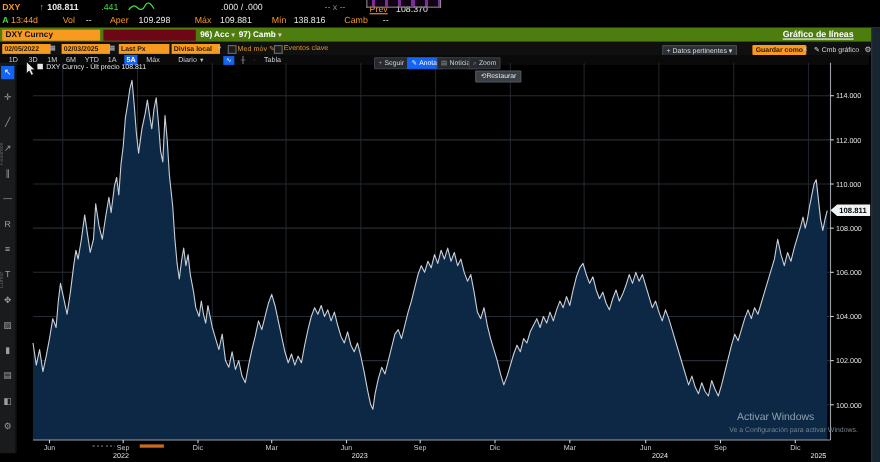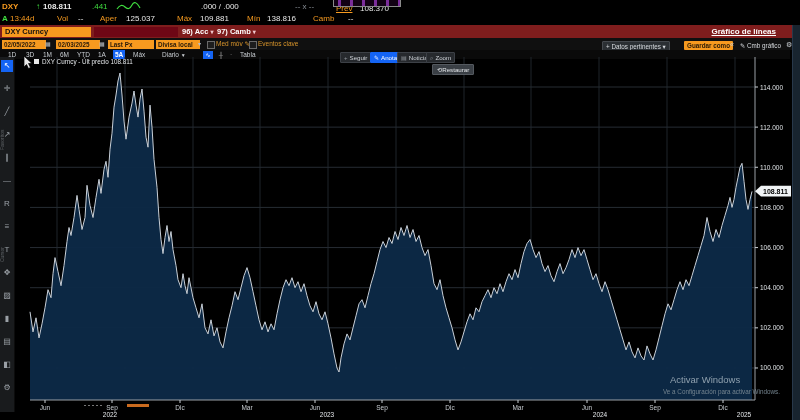--- a/index.html
+++ b/index.html
@@ -6,21 +6,21 @@
   #app{position:relative;width:800px;height:420px;background:#000;overflow:hidden;
        font-family:"Liberation Sans",sans-serif;-webkit-font-smoothing:antialiased;}
   .r{position:absolute;white-space:nowrap;}
   .amber{color:#f79a1f;}
   .white{color:#e8e8e8;}
   .green{color:#3fdc3f;}
   .gray{color:#8a9097;}
   .fz8{font-size:8px;line-height:11px;}
   .bold{font-weight:bold;}
   
-  #menubar{position:absolute;left:0;top:25px;width:800px;height:13px;background:#7f1d1d;}
+  #menubar{position:absolute;left:0;top:25px;width:800px;height:13px;background:#4d7c0f;}
   .ticker-field{position:absolute;left:2px;top:1.5px;width:86px;height:10px;background:#f79a1f;
       color:#111;font-size:7.5px;font-weight:bold;line-height:10px;padding-left:3px;}
   .cmd-inset{position:absolute;left:94px;top:1.5px;width:84px;height:10px;background:#6e0715;}
   .menu-item{position:absolute;top:2px;color:#fff;font-size:7.5px;font-weight:bold;}
   .menu-item .caret{color:#f2c9ce;font-size:6px;}
   #menu-title{position:absolute;right:24px;top:2px;color:#fff;font-size:8px;font-weight:bold;text-decoration:underline;}
   
   #fieldsrow{position:absolute;left:0;top:38px;width:800px;height:12px;background:#101010;}
   .ofield{position:absolute;top:1.5px;height:9px;background:#f79a1f;color:#26190a;
       font-size:6.3px;line-height:9px;padding:0 2px;font-weight:bold;}
@@ -85,21 +85,21 @@
     <span class="r white" style="left:360px;top:3px;">108.370</span>
     <div id="popupbox"></div>
   </div>
 
   <div class="r fz8" style="left:0;top:12px;width:800px;height:13px;">
     <span class="r green bold" style="left:2px;top:1px;">A</span>
     <span class="r amber" style="left:10px;top:1px;">13:44d</span>
     <span class="r amber" style="left:57px;top:1px;">Vol</span>
     <span class="r white" style="left:78px;top:1px;">--</span>
     <span class="r amber" style="left:100px;top:1px;">Aper</span>
-    <span class="r white" style="left:126px;top:1px;">125.037</span>
+    <span class="r white" style="left:126px;top:1px;">109.298</span>
     <span class="r amber" style="left:177px;top:1px;">Máx</span>
     <span class="r white" style="left:200px;top:1px;">109.881</span>
     <span class="r amber" style="left:247px;top:1px;">Mín</span>
     <span class="r white" style="left:267px;top:1px;">138.816</span>
     <span class="r amber" style="left:313px;top:1px;">Camb</span>
     <span class="r white" style="left:348px;top:1px;">--</span>
   </div>
 
   <div id="menubar">
     <div class="ticker-field">DXY Curncy</div>

